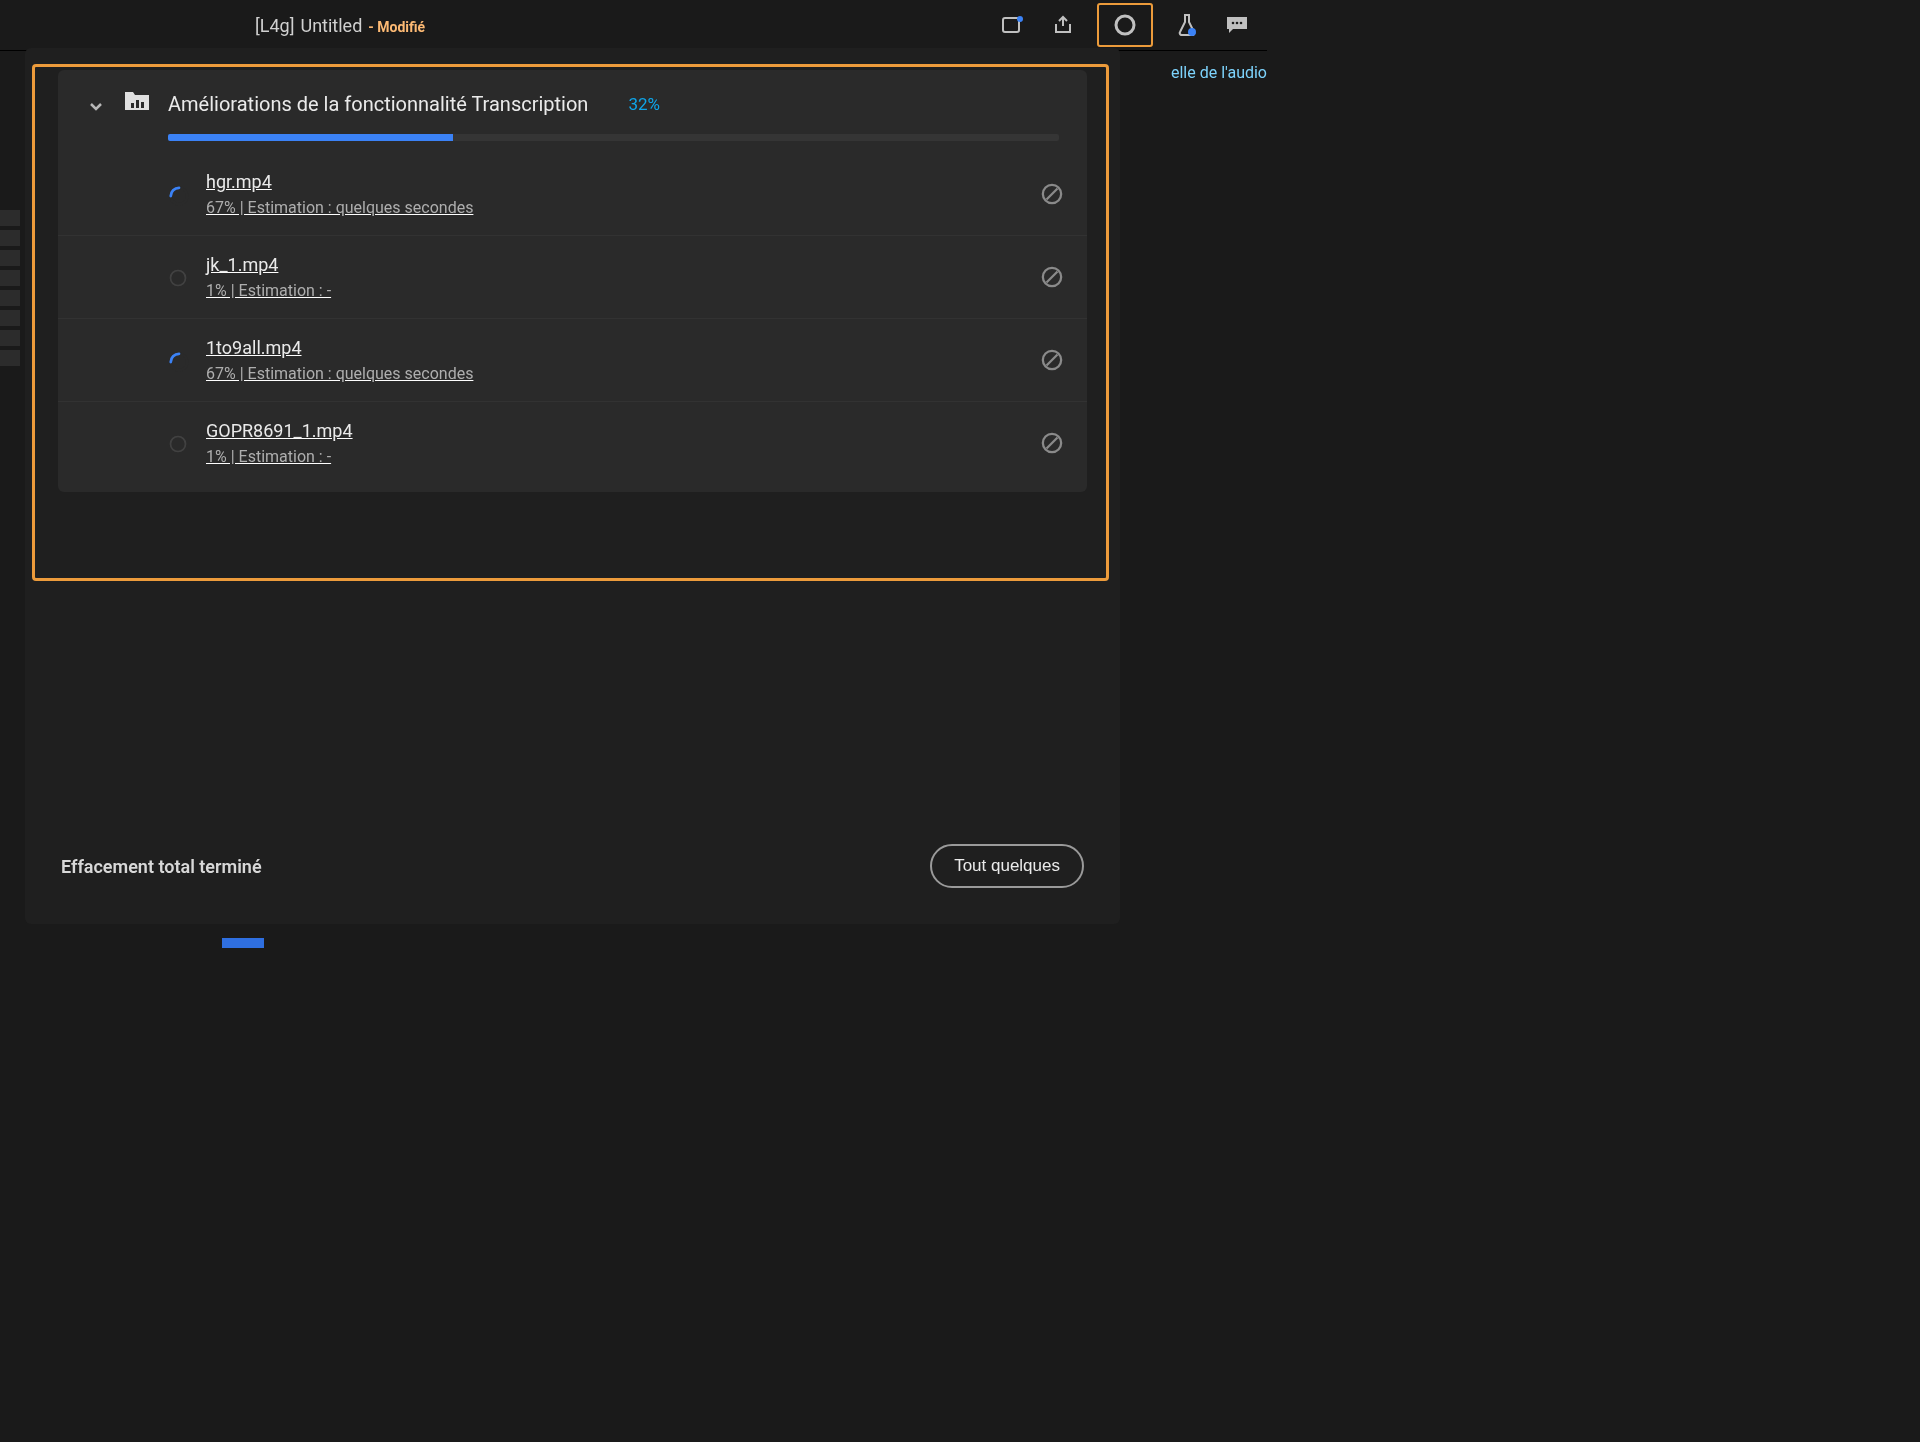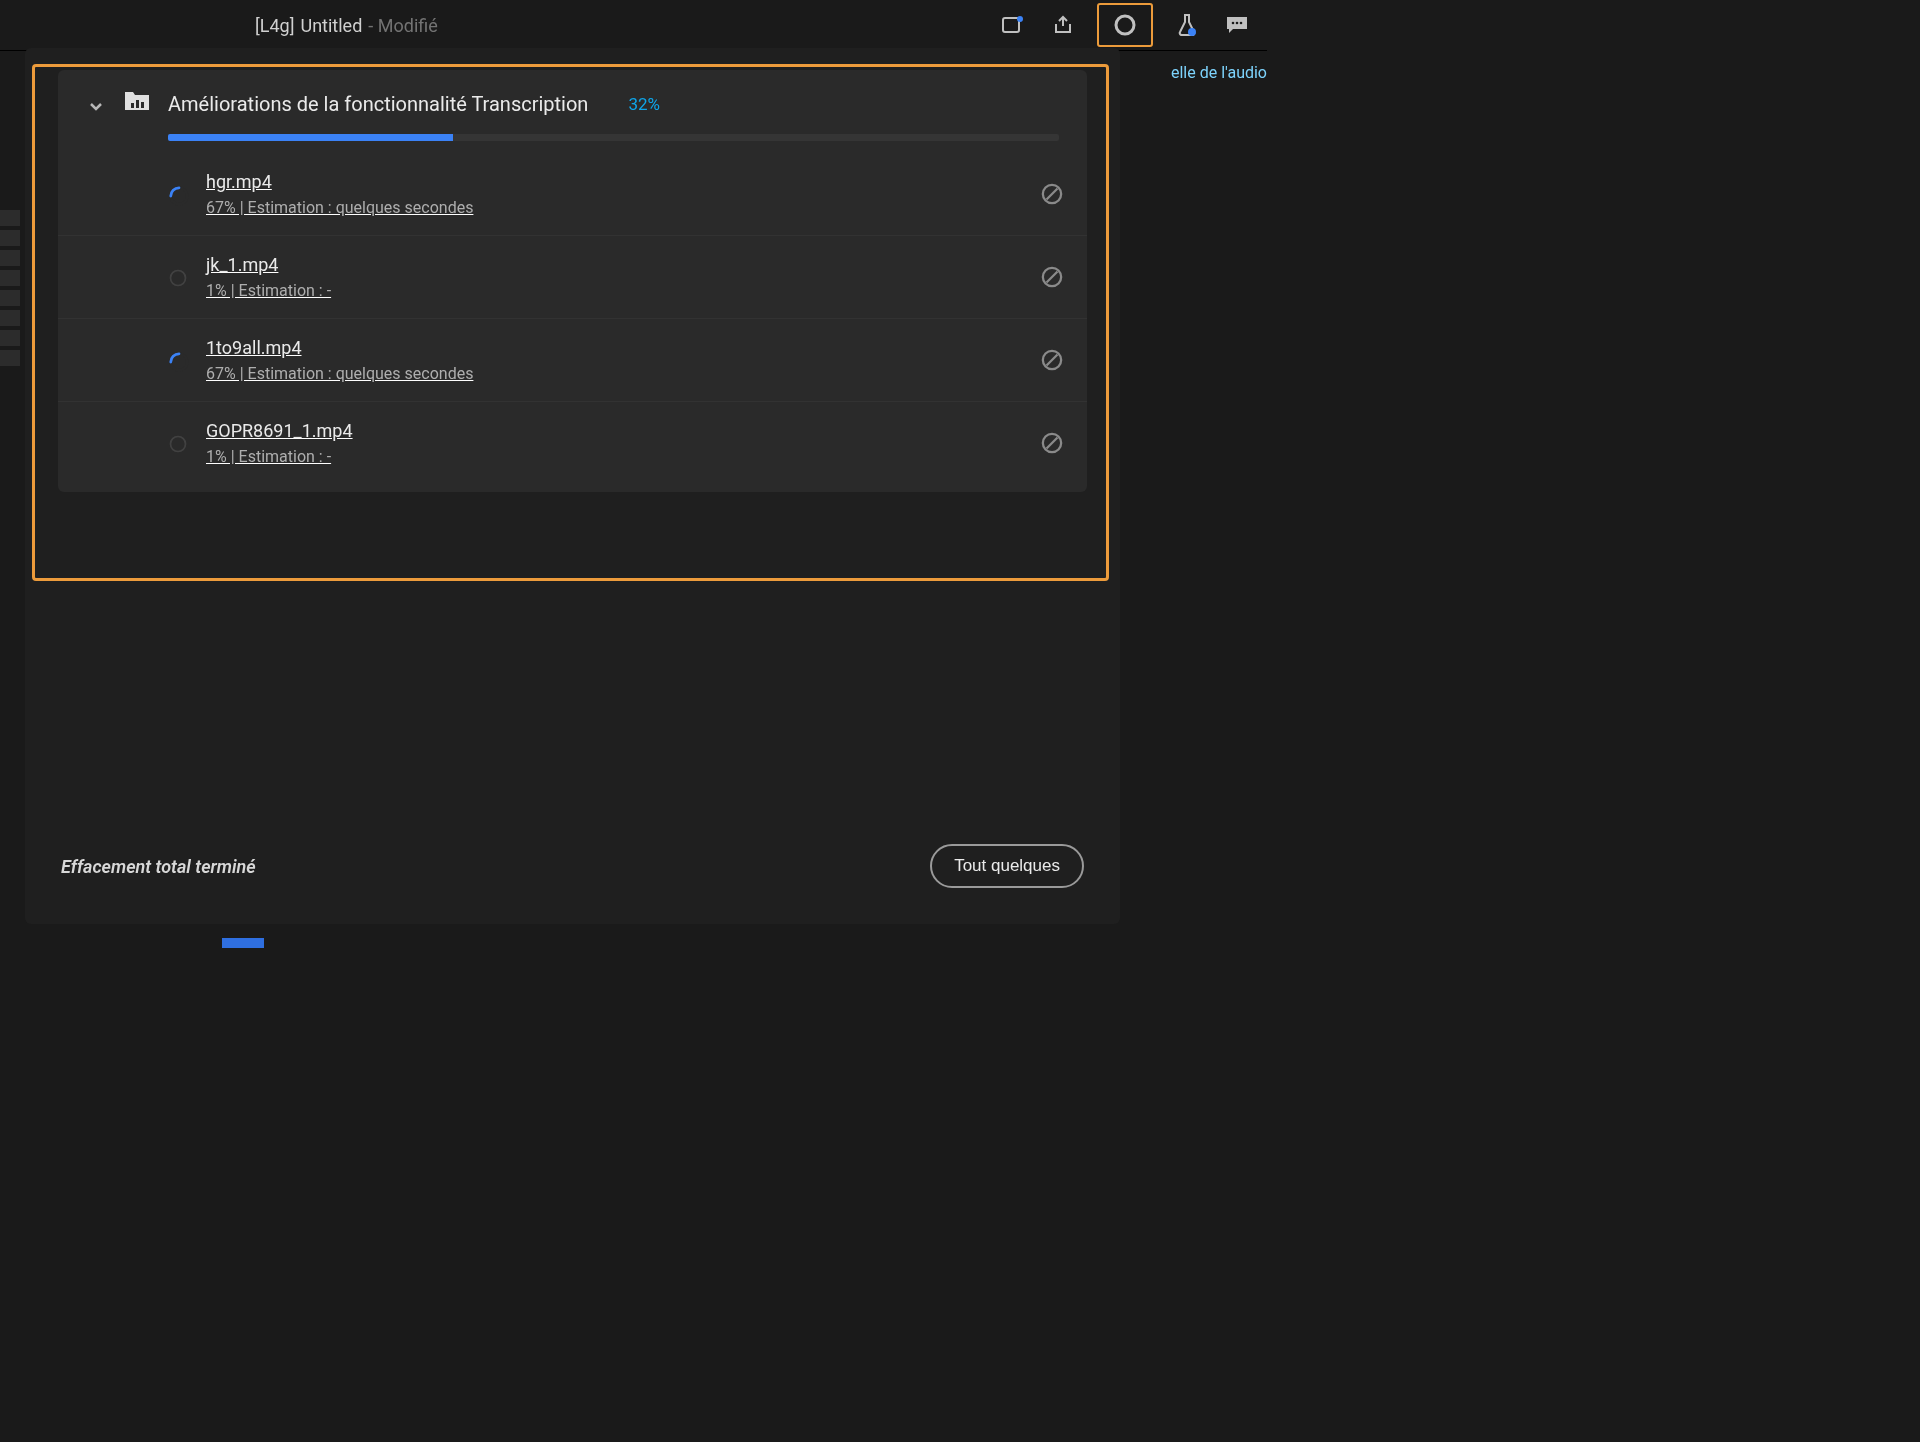--- a/index.html
+++ b/index.html
@@ -27,22 +27,23 @@
     align-items: baseline;
     gap: 6px;
   }
   .title-main {
     font-size: 18px;
     color: #d0d0d0;
     font-weight: 400;
     text-align: center;
   }
   .title-mod {
-    font-size: 18px;
-    color: #737373;
+    font-size: 14px;
+    color: #fdba74;
+    font-weight: bold;
   }
   .titlebar-icons {
     position: absolute;
     right: 14px;
     display: flex;
     align-items: center;
     gap: 18px;
   }
   .tb-icon {
     width: 32px;
@@ -191,21 +192,20 @@
     margin-top: auto;
     display: flex;
     align-items: center;
     justify-content: space-between;
     padding: 0 36px 36px 36px;
   }
   .clear-text {
     color: #d8d8d8;
     font-size: 18px;
     font-weight: 600;
-    font-style: italic;
   }
   .cancel-all {
     border: 2px solid #9a9a9a;
     background: transparent;
     color: #eaeaea;
     font-size: 17px;
     font-weight: 500;
     padding: 10px 22px;
     border-radius: 24px;
     cursor: pointer;

